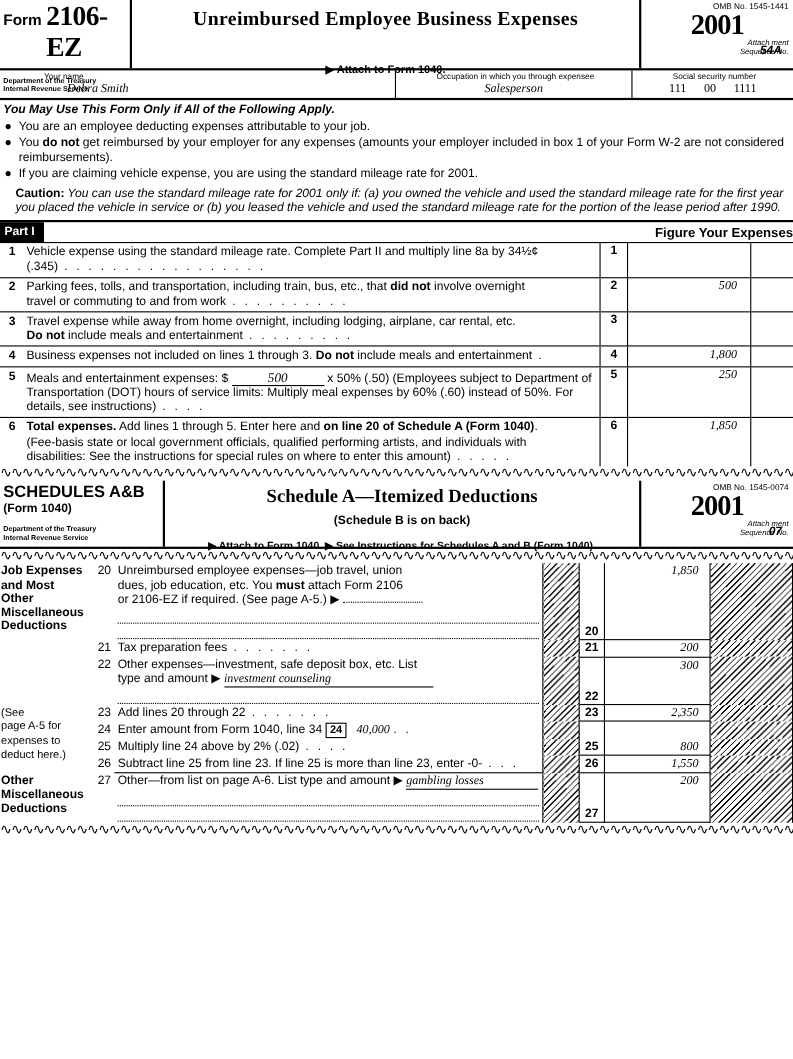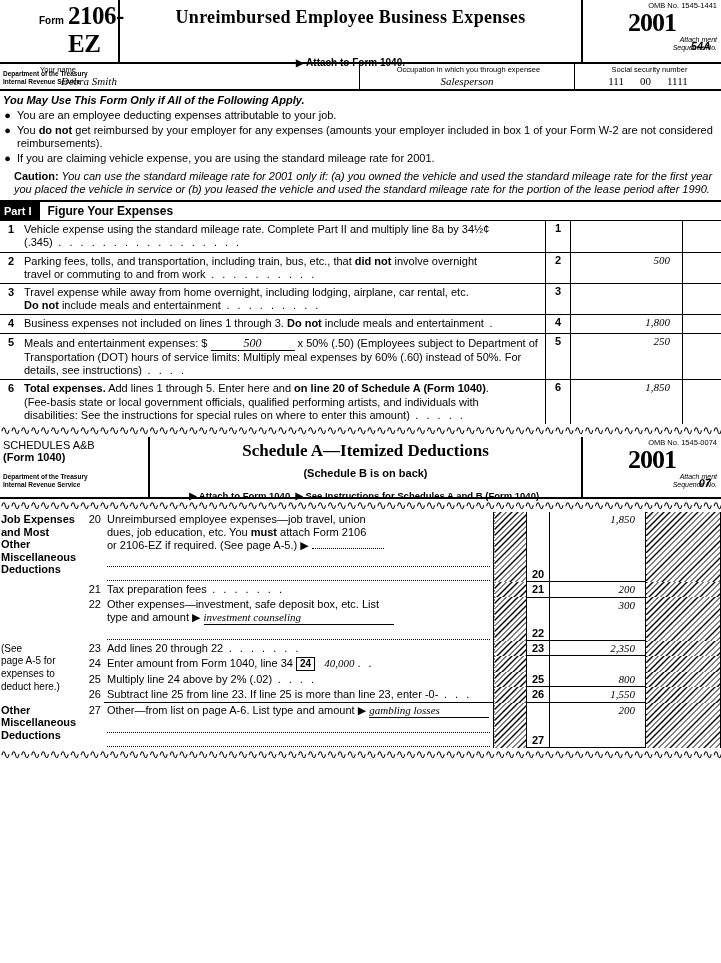--- a/index.html
+++ b/index.html
@@ -29,21 +29,21 @@
     width: 120px;
     border-right: 2px solid #000;
     padding: 2px 3px 0 3px;
     box-sizing: border-box;
   }
   .f1-formno {
     display: flex;
     align-items: baseline;
     gap: 4px;
   }
-  .f1-formword { font-size: 10px; font-weight: bold; margin-left: 36px; }
+  .f1-formword { font-size: 14px; font-weight: bold; }
   .f1-formnum { font-size: 25px; font-weight: bold; letter-spacing: -0.5px; font-family: "Liberation Serif", serif; }
   .f1-dept {
     font-size: 6.5px;
     line-height: 1.25;
     margin-top: 12px;
     font-weight: bold;
   }
   .f1-mid {
     flex: 1;
     text-align: center;
@@ -108,20 +108,21 @@
   .caution b { font-style: normal; }
 
   
   .partbar {
     display: flex;
     align-items: center;
     border-top: 2px solid #000;
     border-bottom: 1px solid #000;
     margin-top: 4px;
     height: 18px;
+    justify-content: space-between;
   }
   .part-tab {
     background: #000;
     color: #fff;
     font-weight: bold;
     font-size: 11px;
     padding: 1px 8px 2px 4px;
     height: 100%;
     box-sizing: border-box;
     display: flex;
@@ -178,21 +179,21 @@
     line-height: 13px;
     font-size: 13px;
     letter-spacing: -1px;
     white-space: nowrap;
     font-family: "DejaVu Sans", sans-serif;
   }
 
   
   .sa-header { display: flex; height: 60px; border-bottom: 2px solid #000; }
   .sa-left { width: 150px; border-right: 2px solid #000; padding: 2px 3px 0 3px; box-sizing: border-box; }
-  .sa-sch { font-size: 11px; font-weight: normal; }
+  .sa-sch { font-size: 15px; font-weight: bold; }
   .sa-f1040 { font-size: 11px; font-weight: bold; }
   .sa-dept { font-size: 6.5px; line-height: 1.25; margin-top: 10px; font-weight: bold; }
   .sa-mid { flex: 1; text-align: center; padding-top: 4px; border-right: 2px solid #000; box-sizing: border-box; }
   .sa-title { font-size: 17px; font-weight: bold; font-family: "Liberation Serif", serif; }
   .sa-sub { font-size: 11px; font-weight: bold; margin-top: 6px; }
   .sa-attach { font-size: 9.5px; font-weight: bold; margin-top: 11px; }
   .sa-right { width: 138px; box-sizing: border-box; padding: 0 4px; text-align: center; }
 
   
   .sab { position: relative; }

